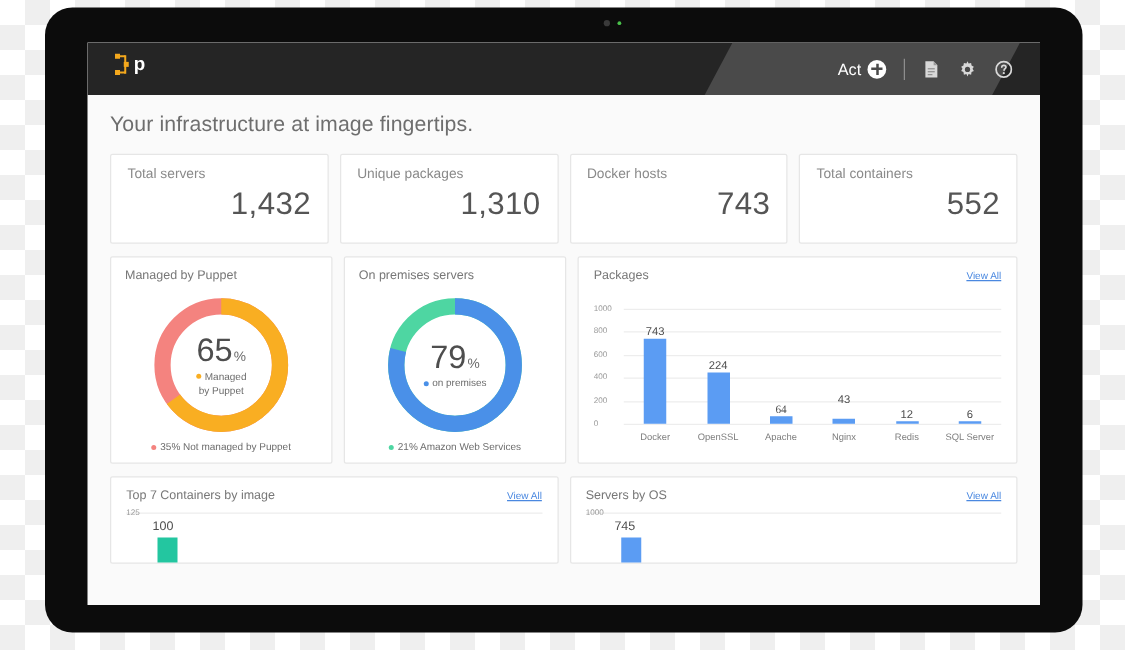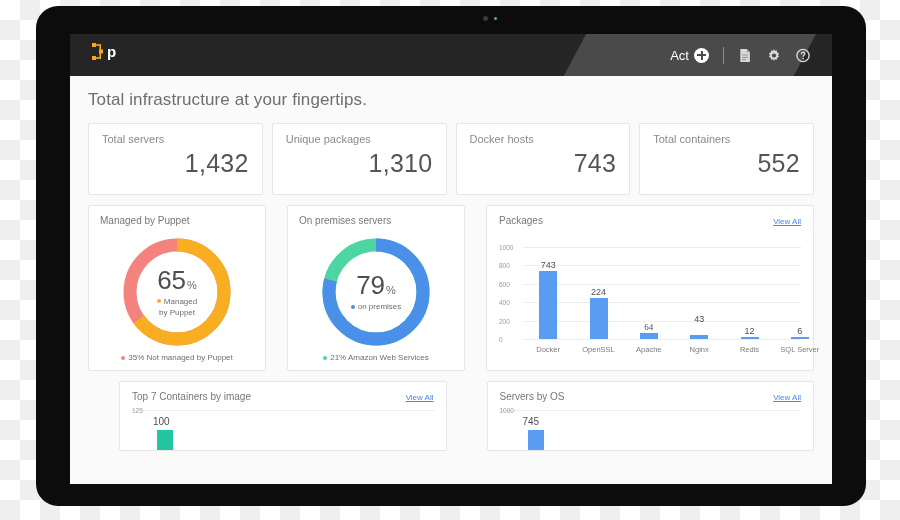--- a/index.html
+++ b/index.html
@@ -119,21 +119,21 @@
   .stat-card {
     flex: 1; height: 72px; padding: 9px 13px 0 13px;
   }
   .stat-label { font-size: 11px; color: #8a8a8a; }
   .stat-value {
     font-size: 25px; color: #555555; text-align: right;
     margin-top: 4px; letter-spacing: .3px;
   }
 
   
-  #mid-row { display: flex; gap: 21px; margin-bottom: 10px; }
+  #mid-row { display: flex; gap: 9px; margin-bottom: 10px; }
   .donut-card {
     width: 178px; height: 166px; padding: 9px 11px 0 11px;
     position: relative;
   }
   .card-title { font-size: 10px; color: #777777; }
   .donut-wrap {
     position: absolute; left: 50%; top: 30px;
     transform: translateX(-50%);
     width: 112px; height: 112px;
   }
@@ -185,21 +185,20 @@
   }
   .x-label {
     position: absolute; text-align: center; font-size: 7.5px; color: #7d7d7d;
   }
 
   
   #bottom-row { display: flex; gap: 9px; }
   .bottom-card {
     flex: 1; height: 70px; padding: 9px 12px 0 12px; position: relative;
     overflow: hidden;
-    margin-left: 31px;
   }
   .bottom-axis-top {
     position: absolute; left: 12px; right: 12px; top: 28px;
     height: 1px; background: #ededed;
   }
   .bottom-ytick {
     position: absolute; left: 12px; top: 25px;
     font-size: 6.5px; color: #9a9a9a;
   }
   .bottom-firstval {
@@ -257,21 +256,21 @@
         <svg class="hdr-icon" viewBox="0 0 16 16">
           <circle cx="8" cy="8" r="7" fill="none" stroke="#d8d8d8" stroke-width="1.6"></circle>
           <path d="M6.2 6.1c0-1.1.9-1.8 1.9-1.8 1.1 0 1.9.7 1.9 1.7 0 1.4-1.7 1.4-1.7 2.9" fill="none" stroke="#d8d8d8" stroke-width="1.5" stroke-linecap="round"></path>
           <circle cx="8.05" cy="11.5" r="1" fill="#d8d8d8"></circle>
         </svg>
       </div>
     </div>
 
     <div id="page">
 
-      <h1 id="page-title">Total infrastructure at your fingertips.</h1>
+      <h1 id="page-title">Your infrastructure at image fingertips.</h1>
 
       <div id="stat-row">
         <div class="card stat-card">
           <div class="stat-label">Total servers</div>
           <div class="stat-value">1,432</div>
         </div>
         <div class="card stat-card">
           <div class="stat-label">Unique packages</div>
           <div class="stat-value">1,310</div>
         </div>

